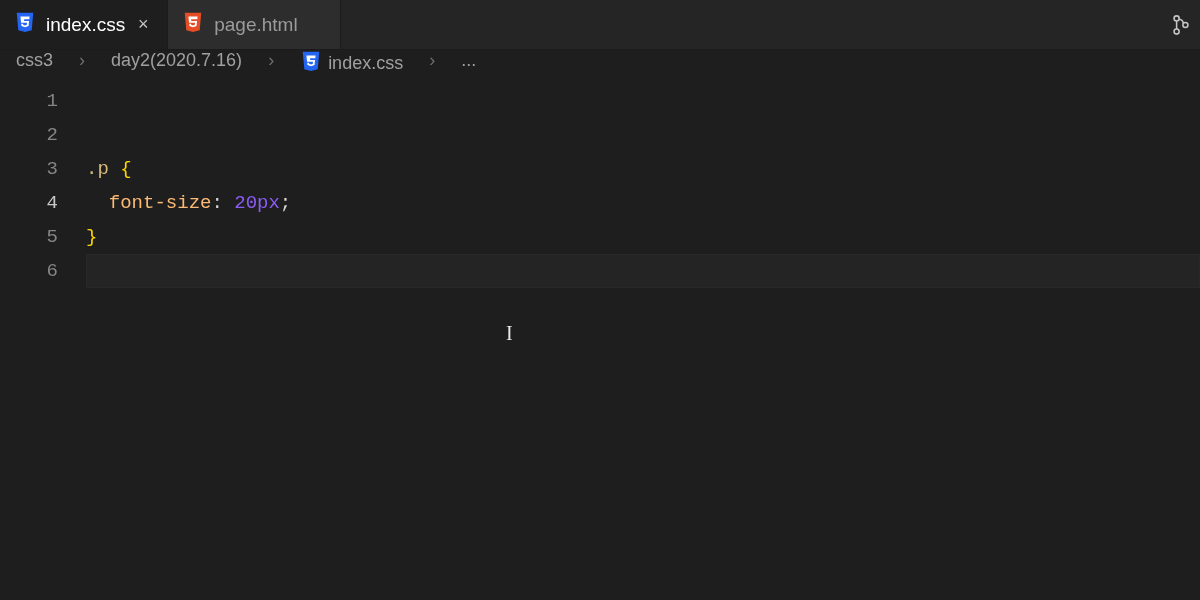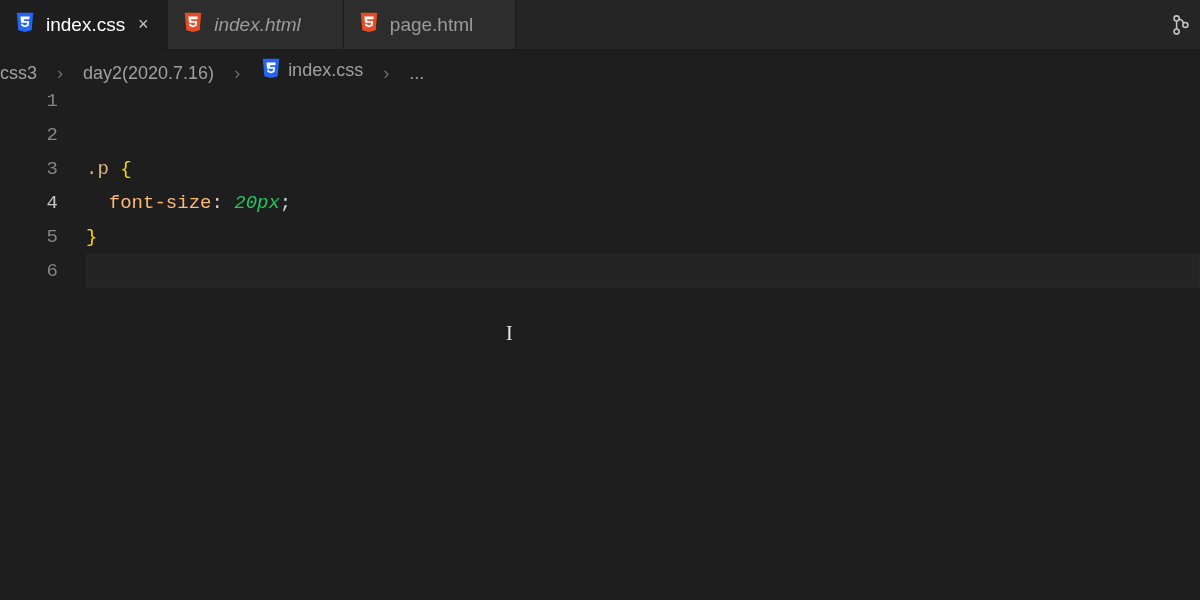--- a/index.html
+++ b/index.html
@@ -48,26 +48,26 @@
     display:flex; align-items:center;
     padding:0 10px;
     background:#252526;
     gap:12px;
   }
   .icon-btn { color:#c5c5c5; cursor:pointer; display:flex;align-items:center; }
   
   .fileicon { width:22px; height:22px; display:inline-block; }
   
   .breadcrumb {
-    display:flex; align-items:flex-end;
+    display:flex; align-items:flex-start;
     height:34px;
-    padding:0 0;
+    padding:0 16px;
     font-size:18px;
     color:#a0a0a0;
-    gap:18px;
+    gap:24px;
     background:#1e1e1e;
   }
   .breadcrumb .sep { color:#6e6e6e; padding:0 2px; }
   .breadcrumb .crumb { display:flex;align-items:center;gap:6px;cursor:pointer; }
   
   .editor {
     display:flex;
     font-family:Consolas,"Courier New",monospace;
     font-size:19px;
     line-height:34px;
@@ -81,21 +81,21 @@
     padding-right:28px;
     user-select:none;
   }
   .gutter .ln.current { color:#c6c6c6; }
   .code { flex:1; position:relative; white-space:pre; color:#d4d4d4; }
   .codeline { height:34px; }
   .codeline.current { background:rgba(60,60,60,0.2); box-shadow:inset 0 0 0 1px #282828; }
   .tok-selector { color:#d7ba7d; }
   .tok-brace    { color:#ffd700; }
   .tok-prop     { color:#fdba74; }
-  .tok-value    { color:#22c55e;font-style:italic; }
+  .tok-value    { color:#8b5cf6; }
   .tok-punct    { color:#d4d4d4; }
   
   .ibeam {
     position:absolute;
     left:420px; top:232px;
     font-family:serif;
     color:#e8e8e8;
     font-size:20px;
     pointer-events:none;
   }
@@ -104,28 +104,20 @@
 <body>
 
 <div class="tabbar" id="tabbar">
 
   <div class="tab active">
       <span><svg class="fileicon" viewBox="0 0 24 24">
           <path fill="#2465f1" d="M3 2h18l-1.7 19L12 23l-7.3-2z"></path>
           <path fill="#fff" d="M7 6h10l-.3 3H11l.1 2h5.3l-.5 5.4L12 17.8l-3.9-1.4-.2-2.6h2l.1 1.3 2 .7 2-.7.2-2.2H7.7z"></path>
         </svg></span>
       <span>index.css</span>
-      <span class="close">×</span>
-    </div>
-    <div class="tab">
-      <span><svg class="fileicon" viewBox="0 0 24 24">
-          <path fill="#e44d26" d="M3 2h18l-1.7 19L12 23l-7.3-2z"></path>
-          <path fill="#fff" d="M7 6h10l-.3 3H10l.1 2h6.3l-.5 5.4L12 17.8l-3.9-1.4-.2-2.6h2l.1 1.3 2 .7 2-.7.2-2.2H7.7z"></path>
-        </svg></span>
-      <span class="italic">index.html</span>
       <span class="close">×</span>
     </div>
     <div class="tab">
       <span><svg class="fileicon" viewBox="0 0 24 24">
           <path fill="#e44d26" d="M3 2h18l-1.7 19L12 23l-7.3-2z"></path>
           <path fill="#fff" d="M7 6h10l-.3 3H10l.1 2h6.3l-.5 5.4L12 17.8l-3.9-1.4-.2-2.6h2l.1 1.3 2 .7 2-.7.2-2.2H7.7z"></path>
         </svg></span>
       <span>page.html</span>
       <span class="close">×</span>
     </div>

